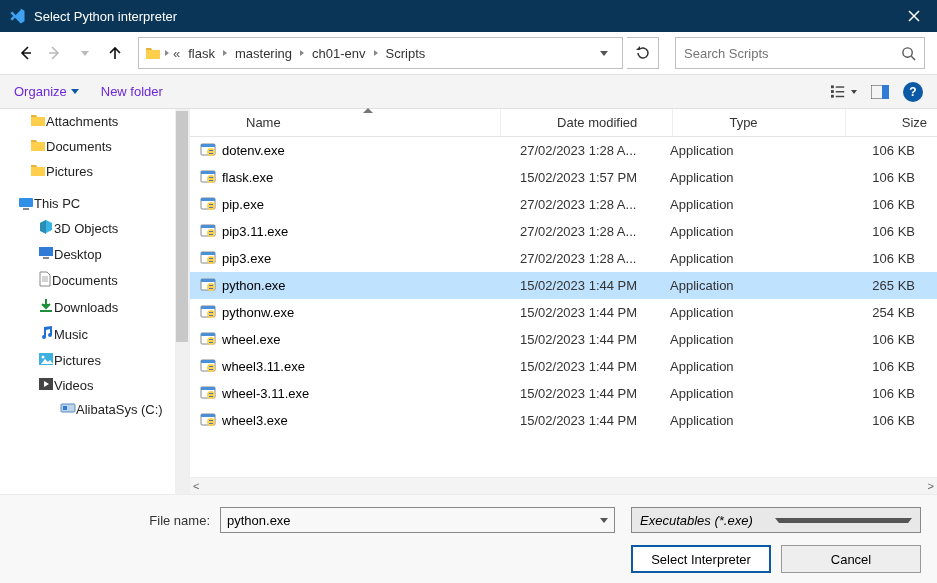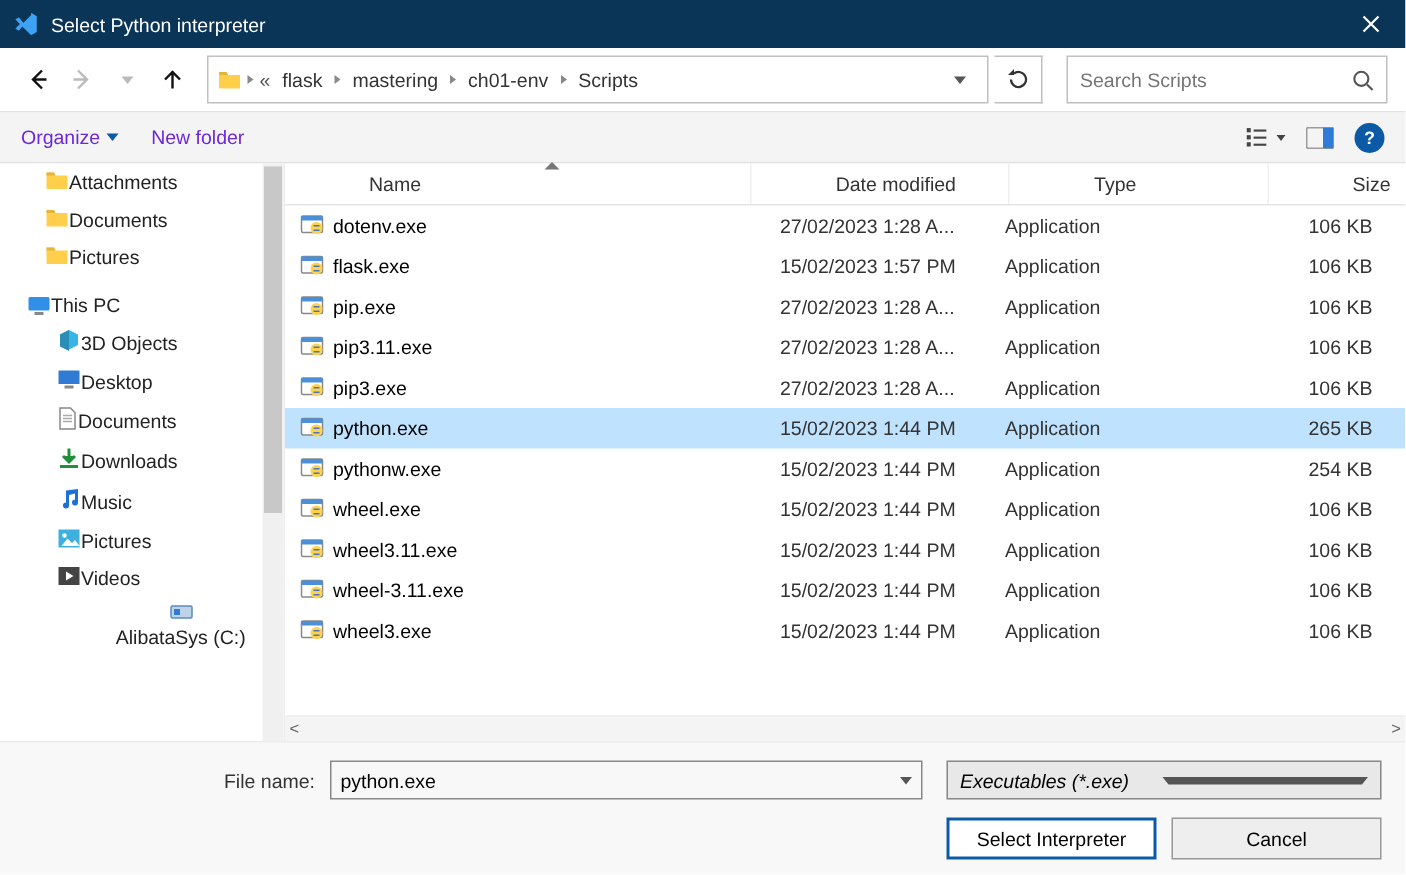--- a/index.html
+++ b/index.html
@@ -69,21 +69,21 @@
     width:24px;height:30px;display:flex;align-items:center;justify-content:center;
     margin-left:auto;
   }
   .refresh {
     width:32px;height:32px;
     border:1px solid #c0c0c0;
     border-left:none;
     display:flex;align-items:center;justify-content:center;
   }
   .searchbox {
-    width:214px;height:32px;border:1px solid #c0c0c0;
+    width:250px;height:32px;border:1px solid #c0c0c0;
     margin-left:12px;
     display:flex; align-items:center;
     padding:0 8px;
   }
   .searchbox input {
     flex:1; border:none; outline:none; font-size:13px;
   }
   .toolbar {
     height:34px;
     background:#f4f4f4;
@@ -374,21 +374,21 @@
             </svg></span>
           <span>Pictures</span>
         </div>
         <div class="side-item" style="padding-left: 38px;">
           <span><svg width="16" height="14" viewBox="0 0 16 14">
               <rect x="1" y="1" width="14" height="12" fill="#444"></rect>
               <path fill="#fff" d="M6 4l5 3-5 3z"></path>
             </svg></span>
           <span>Videos</span>
         </div>
-        <div class="side-item" style="padding-left: 60px; flex-direction: column;">
+        <div class="side-item" style="padding-left: 60px;">
           <span><svg width="16" height="12" viewBox="0 0 16 12">
               <rect x="1" y="2" width="14" height="8" rx="1" fill="#bcd3e8" stroke="#5b8abf"></rect>
               <rect x="3" y="4" width="4" height="4" fill="#2f7bd6"></rect>
             </svg></span>
           <span>AlibataSys (C:)</span>
         </div>
       </div>
     <div class="side-scroll">
       <div class="side-thumb"></div>
     </div>

